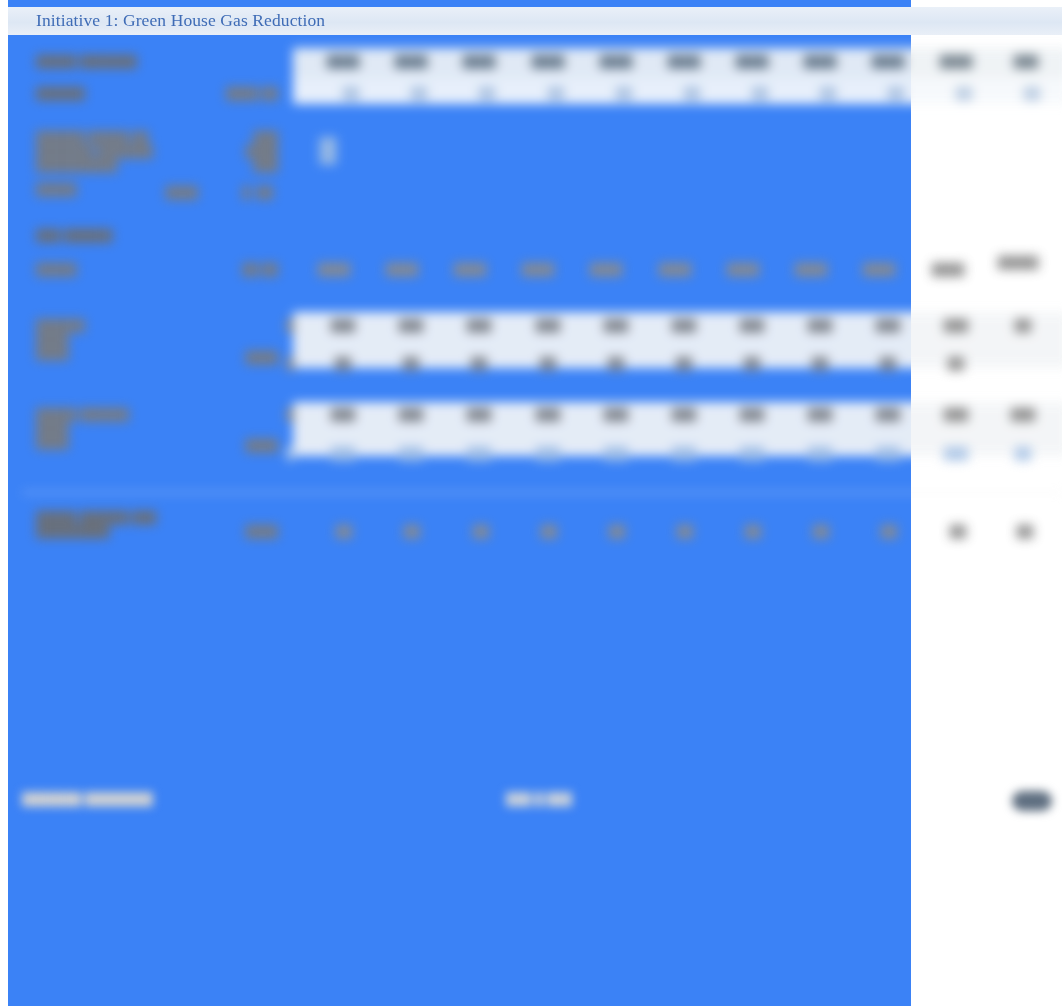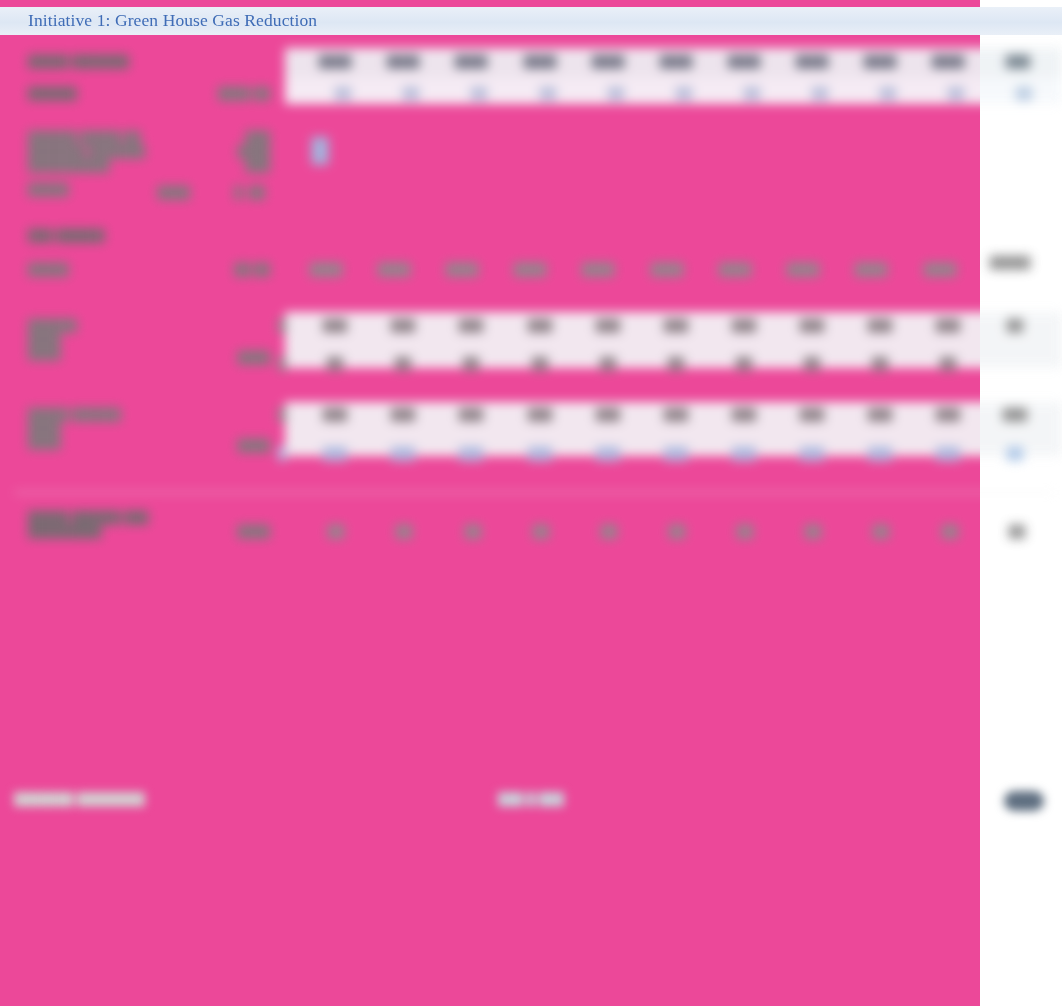--- a/index.html
+++ b/index.html
@@ -11,24 +11,24 @@
     width: 1062px;
     height: 1006px;
     font-family: "Liberation Serif", serif;
     overflow: hidden;
     position: relative;
   }
 
   
   #page {
     position: absolute;
-    left: 0; top: 0;
-    width: 980px;
+    left: 8px; top: 0;
+    width: 903px;
     height: 1006px;
-    background: #ec4899;
+    background: #3b82f6;
   }
 
   
   #title-band {
     position: absolute;
     left: 0;
     top: 7px;
     width: 1062px;
     height: 28px;
     background: linear-gradient(180deg,#eaf0f8 0%, #dde7f4 55%, #e9eff7 100%);

